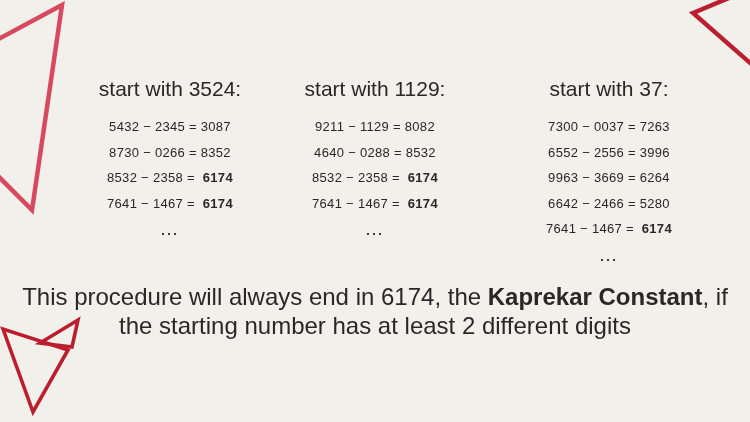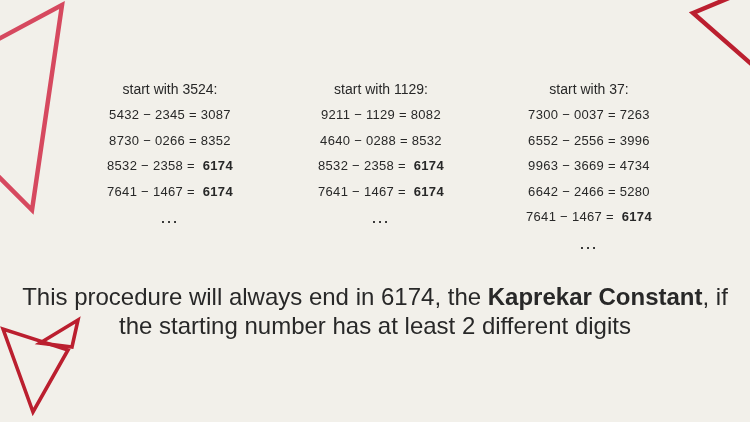--- a/index.html
+++ b/index.html
@@ -17,26 +17,26 @@
     top: 0; left: 0;
     pointer-events: none;
   }
   .col {
     position: absolute;
     top: 79px;
     width: 220px;
     text-align: center;
   }
   .col-1 { left: 60px; }
-  .col-2 { left: 271px; }
-  .col-3 { left: 479px; }
+  .col-2 { left: 265px; }
+  .col-3 { left: 499px; }
   .col-header {
-    font-size: 14px;
+    font-size: 21px;
     line-height: 20px;
-    margin-bottom: 3px;
+    margin-bottom: 15px;
     white-space: nowrap;
   }
   .eq-row {
     font-size: 13px;
     line-height: 25.5px;
     white-space: nowrap;
     letter-spacing: 0.3px;
   }
   .eq-result { margin-left: 0.30em; }
   .eq-result.bold { font-weight: bold; margin-left: 8px; }
@@ -90,21 +90,21 @@
       <div class="eq-row"><span>7641 − 1467 =</span><span class="eq-result bold">6174</span></div>
       <div class="dots-row">…</div>
     </div>
   </div>
 
   <div class="col col-3">
     <div class="col-header">start with 37:</div>
     <div>
       <div class="eq-row"><span>7300 − 0037 =</span><span class="eq-result">7263</span></div>
       <div class="eq-row"><span>6552 − 2556 =</span><span class="eq-result">3996</span></div>
-      <div class="eq-row"><span>9963 − 3669 =</span><span class="eq-result">4734</span></div>
+      <div class="eq-row"><span>9963 − 3669 =</span><span class="eq-result">6264</span></div>
       <div class="eq-row"><span>6642 − 2466 =</span><span class="eq-result">5280</span></div>
       <div class="eq-row"><span>7641 − 1467 =</span><span class="eq-result bold">6174</span></div>
       <div class="dots-row">…</div>
     </div>
   </div>
 
   <div class="footer">
     <div><span>This procedure will always end in 6174, the </span><span class="bold-text">Kaprekar Constant</span><span>, if</span></div>
     <div>the starting number has at least 2 different digits</div>
   </div>

